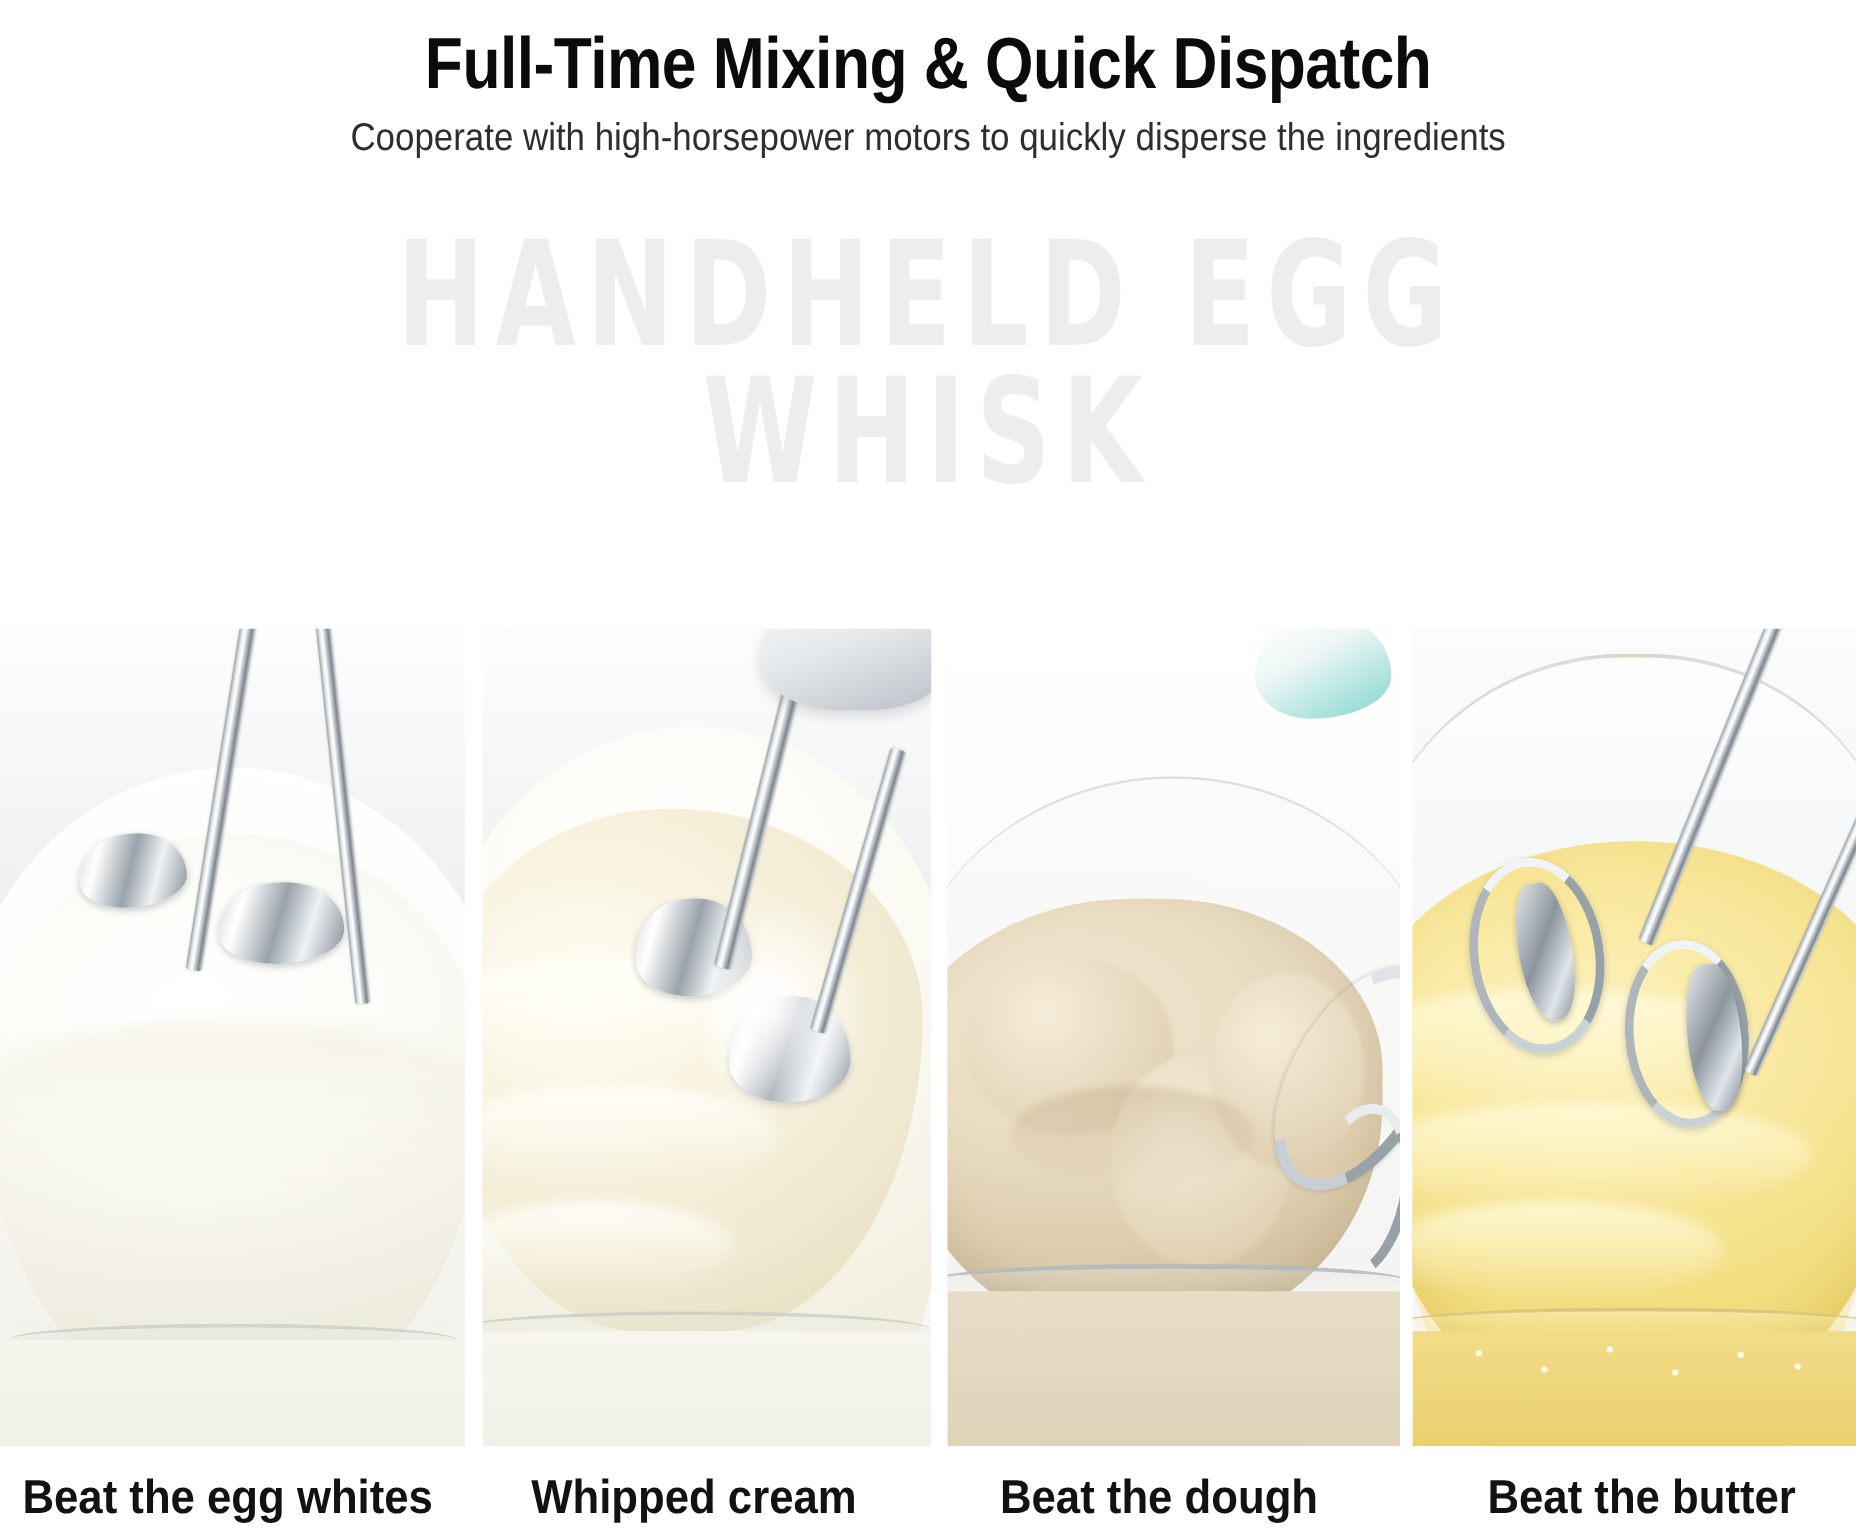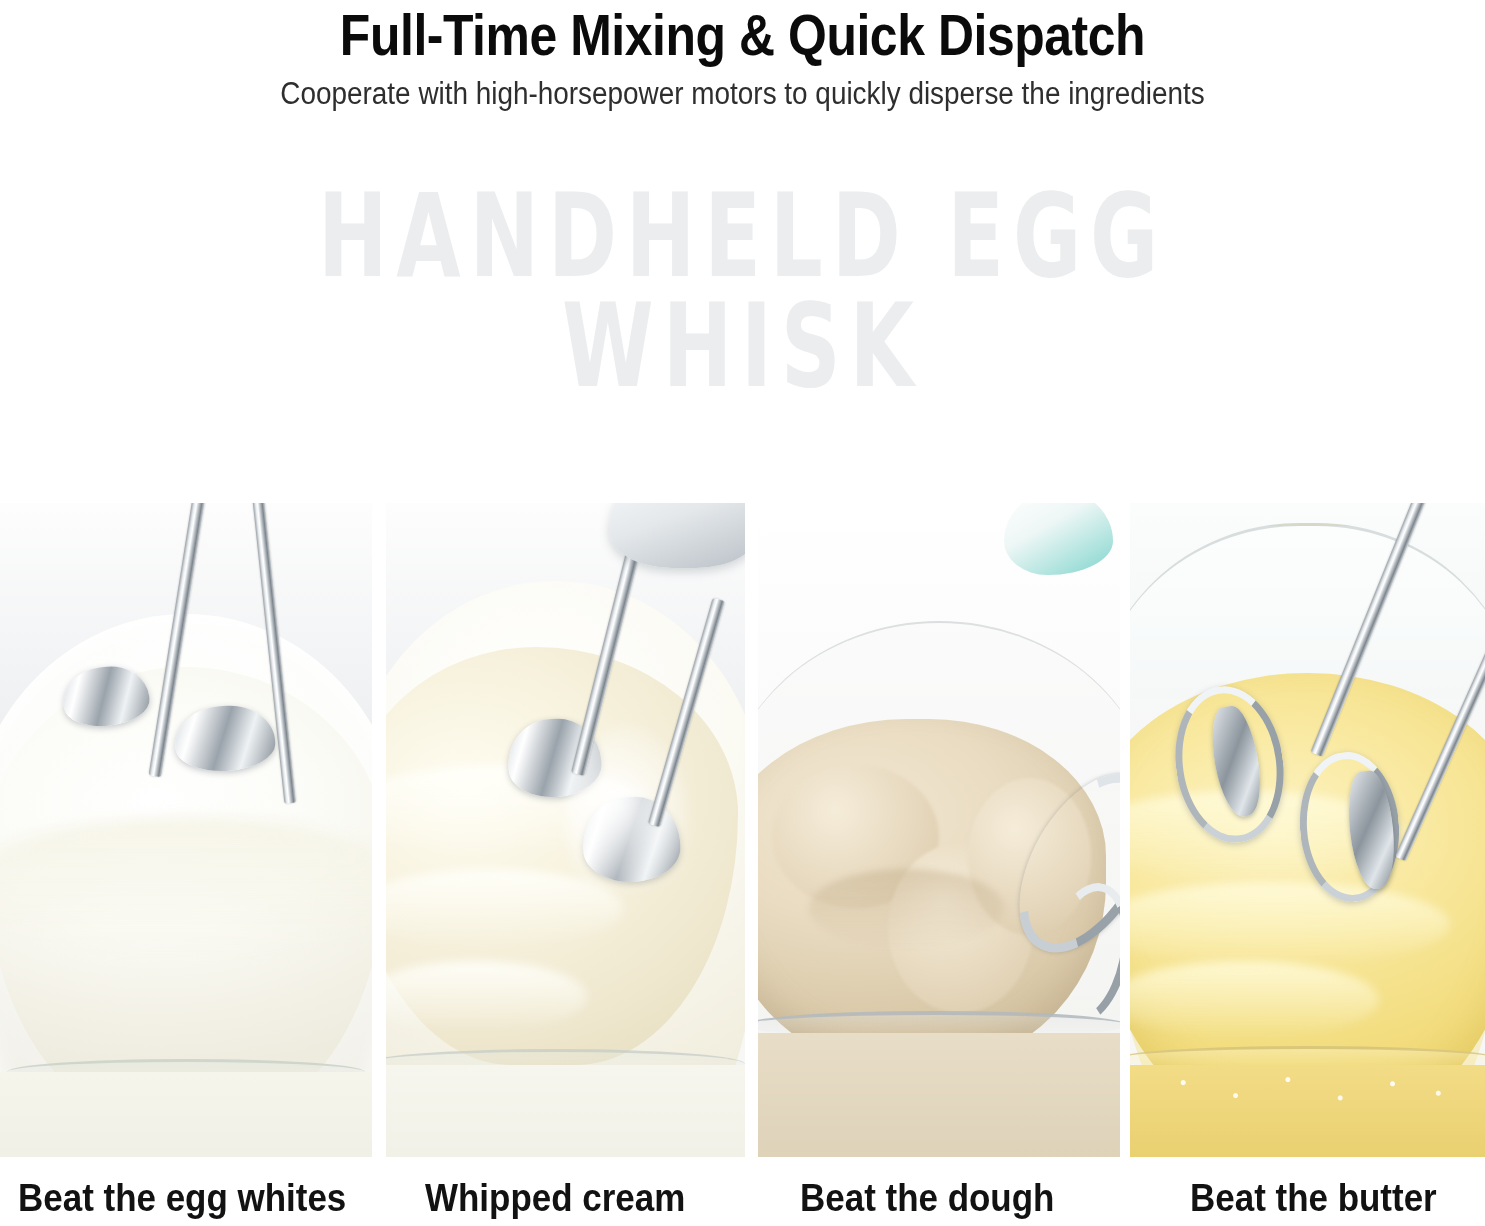--- a/index.html
+++ b/index.html
@@ -4,21 +4,21 @@
 <style>
   * { margin:0; padding:0; box-sizing:border-box; }
   html,body { background:#ffffff; }
   body {
     width:1485px; height:1226px;
     font-family:"Liberation Sans", sans-serif;
     position:relative; overflow:hidden;
   }
 
   
-  #header { width:100%; padding-top:4px; text-align:center; }
+  #header { width:100%; padding-top:20px; text-align:center; }
 
   #headline {
     font-family:"Liberation Sans", sans-serif;
     font-weight:700;
     font-size:58px;
     line-height:62px;
     letter-spacing:-0.5px;
     color:#0b0b0b;
     transform:scaleX(0.86);
     transform-origin:center top;

